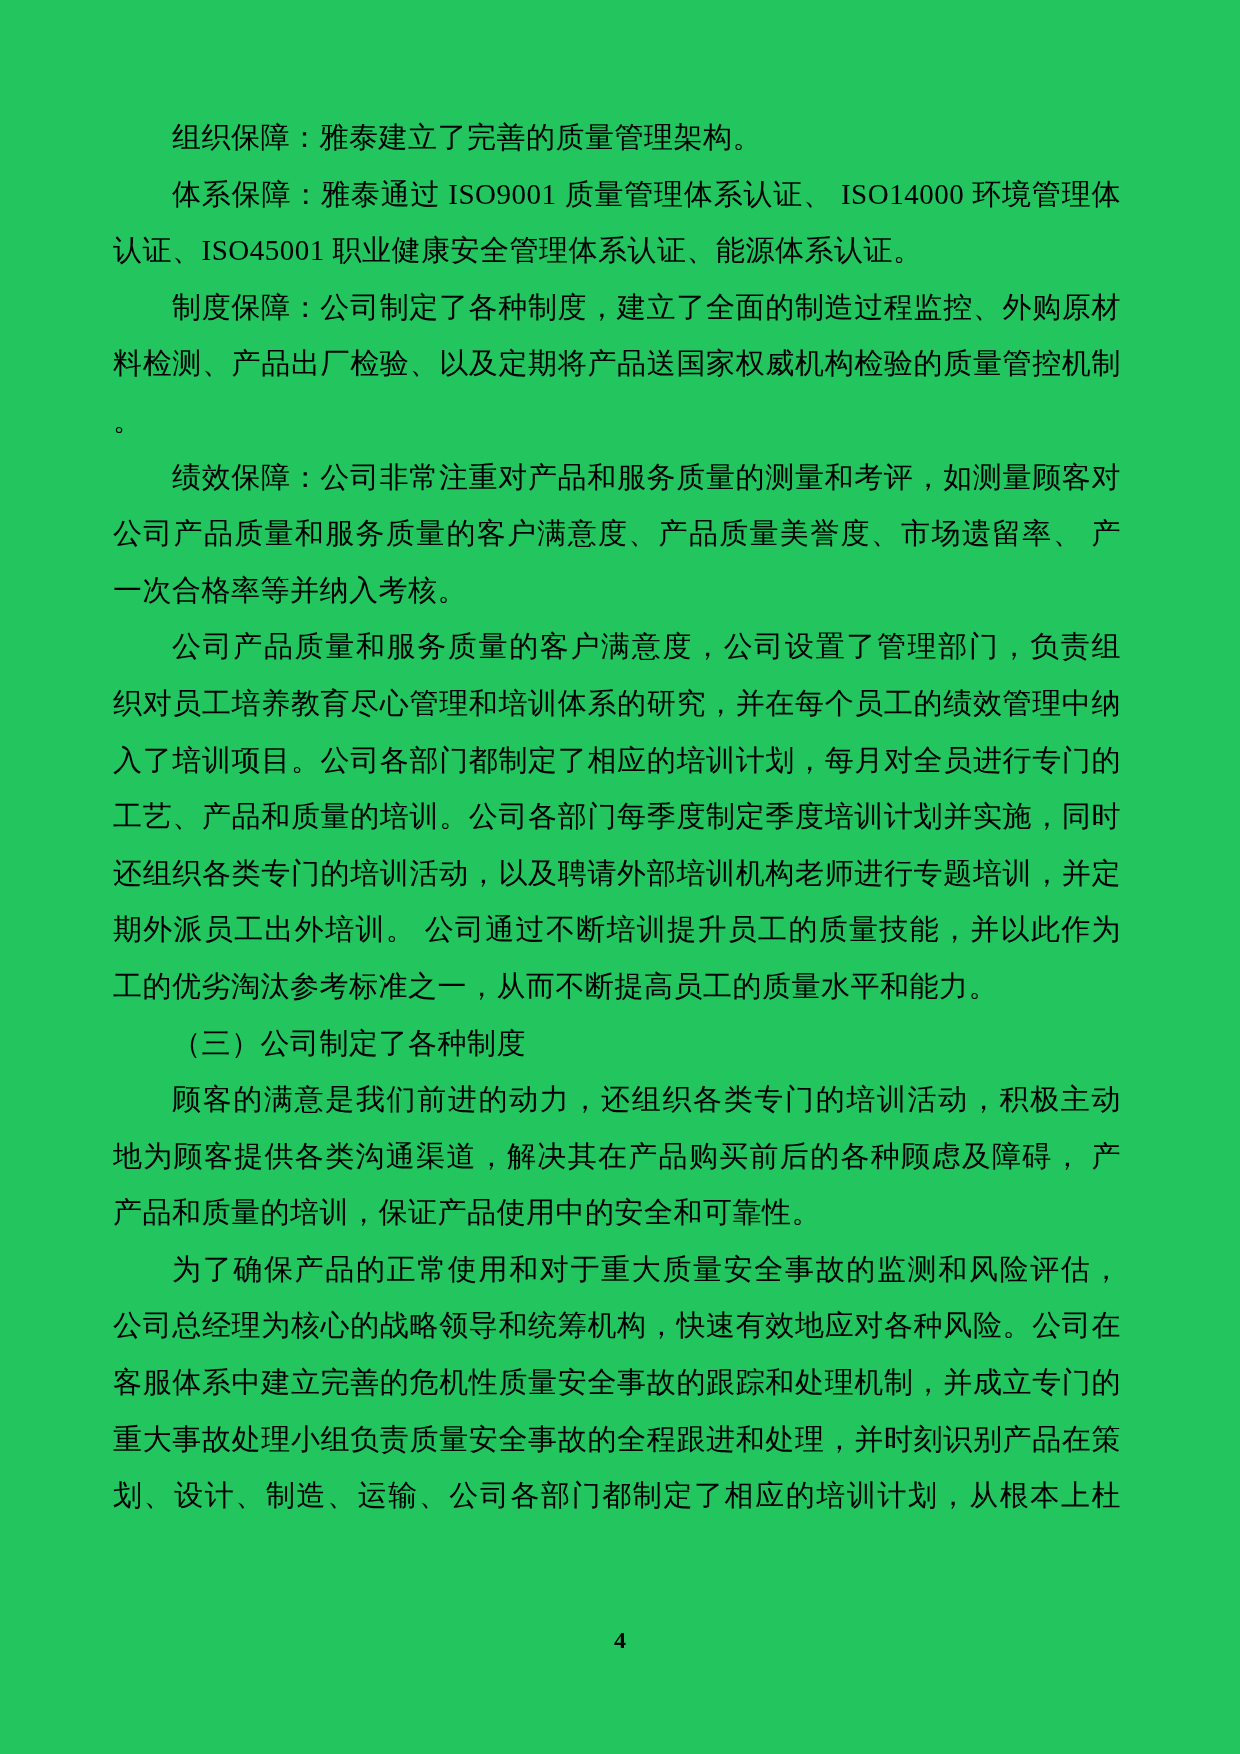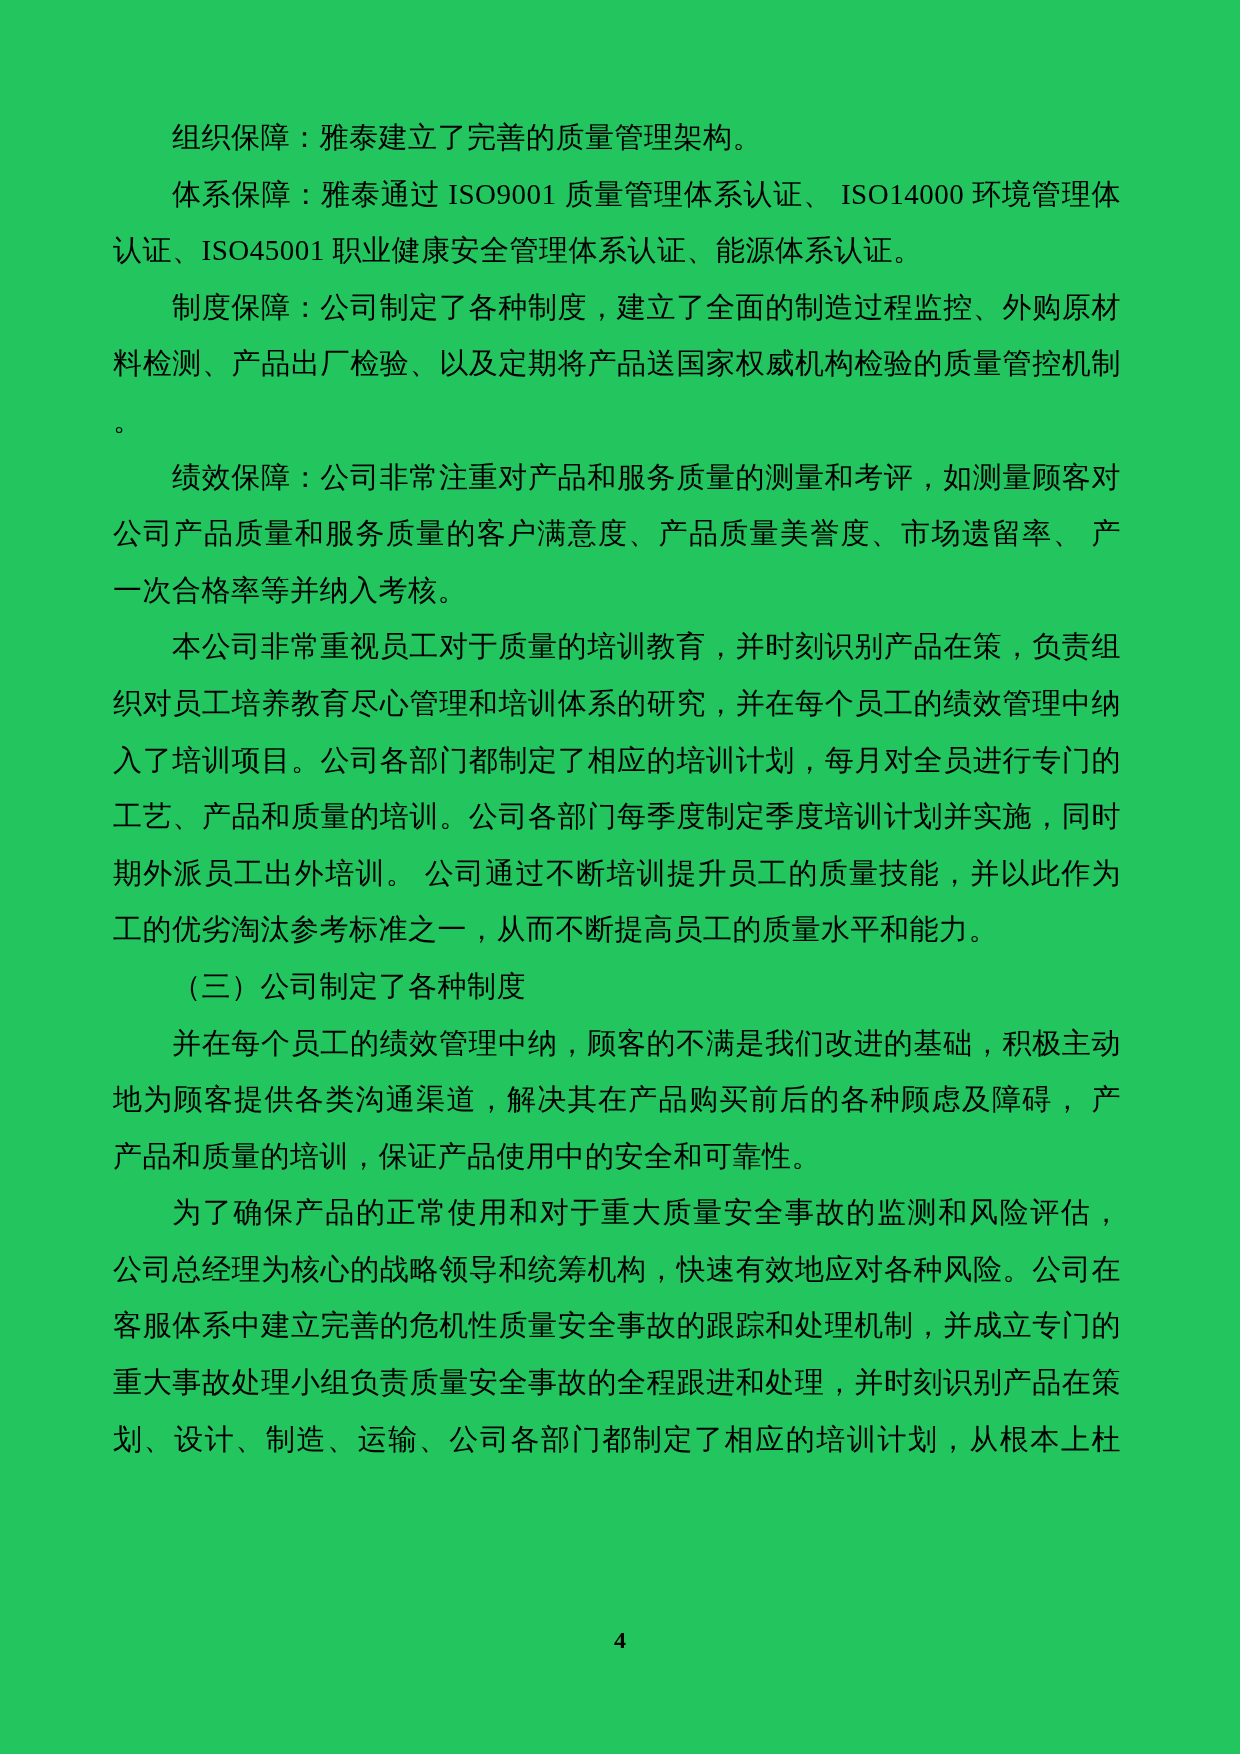--- a/index.html
+++ b/index.html
@@ -56,28 +56,29 @@
   <div class="body-text">
       <div class="line indent">组织保障：雅泰建立了完善的质量管理架构。</div>
       <div class="line indent justify">体系保障：雅泰通过 ISO9001 质量管理体系认证、 ISO14000 环境管理体系</div>
       <div class="line">认证、ISO45001 职业健康安全管理体系认证、能源体系认证。</div>
       <div class="line indent justify">制度保障：公司制定了各种制度，建立了全面的制造过程监控、外购原材</div>
       <div class="line justify">料检测、产品出厂检验、以及定期将产品送国家权威机构检验的质量管控机制</div>
       <div class="line">。</div>
       <div class="line indent justify">绩效保障：公司非常注重对产品和服务质量的测量和考评，如测量顾客对</div>
       <div class="line justify">公司产品质量和服务质量的客户满意度、产品质量美誉度、市场遗留率、 产品</div>
       <div class="line">一次合格率等并纳入考核。</div>
-      <div class="line indent justify">本公司非常重视员工对于质量的培训教育，并时刻识别产品在策，负责组</div>
+      <div class="line indent justify">公司产品质量和服务质量的客户满意度，公司设置了管理部门，负责组</div>
       <div class="line justify">织对员工培养教育尽心管理和培训体系的研究，并在每个员工的绩效管理中纳</div>
       <div class="line justify">入了培训项目。公司各部门都制定了相应的培训计划，每月对全员进行专门的</div>
       <div class="line justify">工艺、产品和质量的培训。公司各部门每季度制定季度培训计划并实施，同时</div>
+      <div class="line justify">还组织各类专门的培训活动，以及聘请外部培训机构老师进行专题培训，并定</div>
       <div class="line justify">期外派员工出外培训。 公司通过不断培训提升员工的质量技能，并以此作为员</div>
       <div class="line">工的优劣淘汰参考标准之一，从而不断提高员工的质量水平和能力。</div>
       <div class="line indent">（三）公司制定了各种制度</div>
-      <div class="line indent justify">并在每个员工的绩效管理中纳，顾客的不满是我们改进的基础，积极主动</div>
+      <div class="line indent justify">顾客的满意是我们前进的动力，还组织各类专门的培训活动，积极主动</div>
       <div class="line justify">地为顾客提供各类沟通渠道，解决其在产品购买前后的各种顾虑及障碍， 产品</div>
       <div class="line">产品和质量的培训，保证产品使用中的安全和可靠性。</div>
       <div class="line indent justify">为了确保产品的正常使用和对于重大质量安全事故的监测和风险评估， 公</div>
       <div class="line justify">公司总经理为核心的战略领导和统筹机构，快速有效地应对各种风险。公司在</div>
       <div class="line justify">客服体系中建立完善的危机性质量安全事故的跟踪和处理机制，并成立专门的</div>
       <div class="line justify">重大事故处理小组负责质量安全事故的全程跟进和处理，并时刻识别产品在策</div>
       <div class="line justify">划、设计、制造、运输、公司各部门都制定了相应的培训计划，从根本上杜</div>
     </div>
   <div class="page-number">4</div>
 </div>

